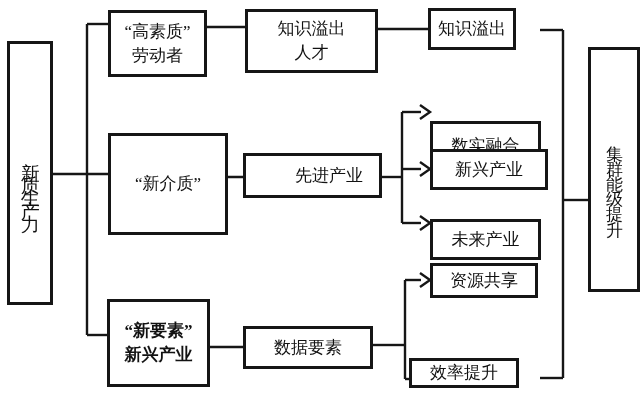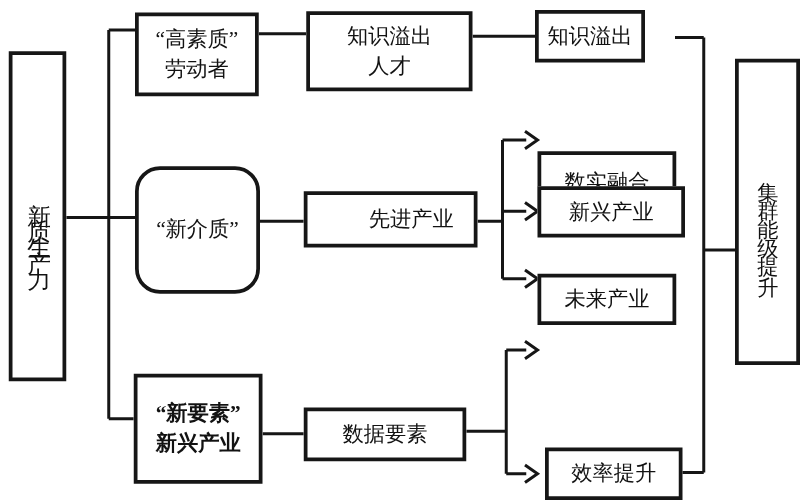--- a/index.html
+++ b/index.html
@@ -64,21 +64,21 @@
 
   <div class="box vbox v-left" style="left:7px; top:41px; width:46px; height:264px;">
     <span>新质生产力</span>
   </div>
 
   <div class="box" style="left:108px; top:10px; width:99px; height:67px;">
     <span class="ln">“高素质”</span>
     <span class="ln">劳动者</span>
   </div>
 
-  <div class="box" style="left:108px; top:133px; width:100px; height:102px;border-radius:20px;">
+  <div class="box" style="left:108px; top:133px; width:120px; height:102px;">
     <span class="ln">“新介质”</span>
   </div>
 
   <div class="box" style="left:107px; top:299px; width:103px; height:88px;font-weight:bold;">
     <span class="ln">“新要素”</span>
     <span class="ln">新兴产业</span>
   </div>
 
   <div class="box" style="left:245px; top:9px; width:133px; height:64px;">
     <span class="ln">知识溢出</span>
@@ -102,22 +102,25 @@
   </div>
 
   <div class="box" style="left:430px; top:149px; width:118px; height:41px;">
     <span>新兴产业</span>
   </div>
 
   <div class="box" style="left:430px; top:203px; width:111px; height:41px;margin-top:16px;">
     <span>未来产业</span>
   </div>
 
+  <div class="box" style="left:430px; top:263px; width:108px; height:35px;">
+    <span>资源共享</span>
+  </div>
 
-  <div class="box" style="left:436px; top:358px; width:110px; height:42px;">
+  <div class="box" style="left:409px; top:358px; width:110px; height:30px;">
     <span>效率提升</span>
   </div>
 
   <div class="box vbox v-right" style="left:588px; top:47px; width:52px; height:245px;">
     <span>集群能级提升</span>
   </div>
 
 </div>
 
 </body></html>

